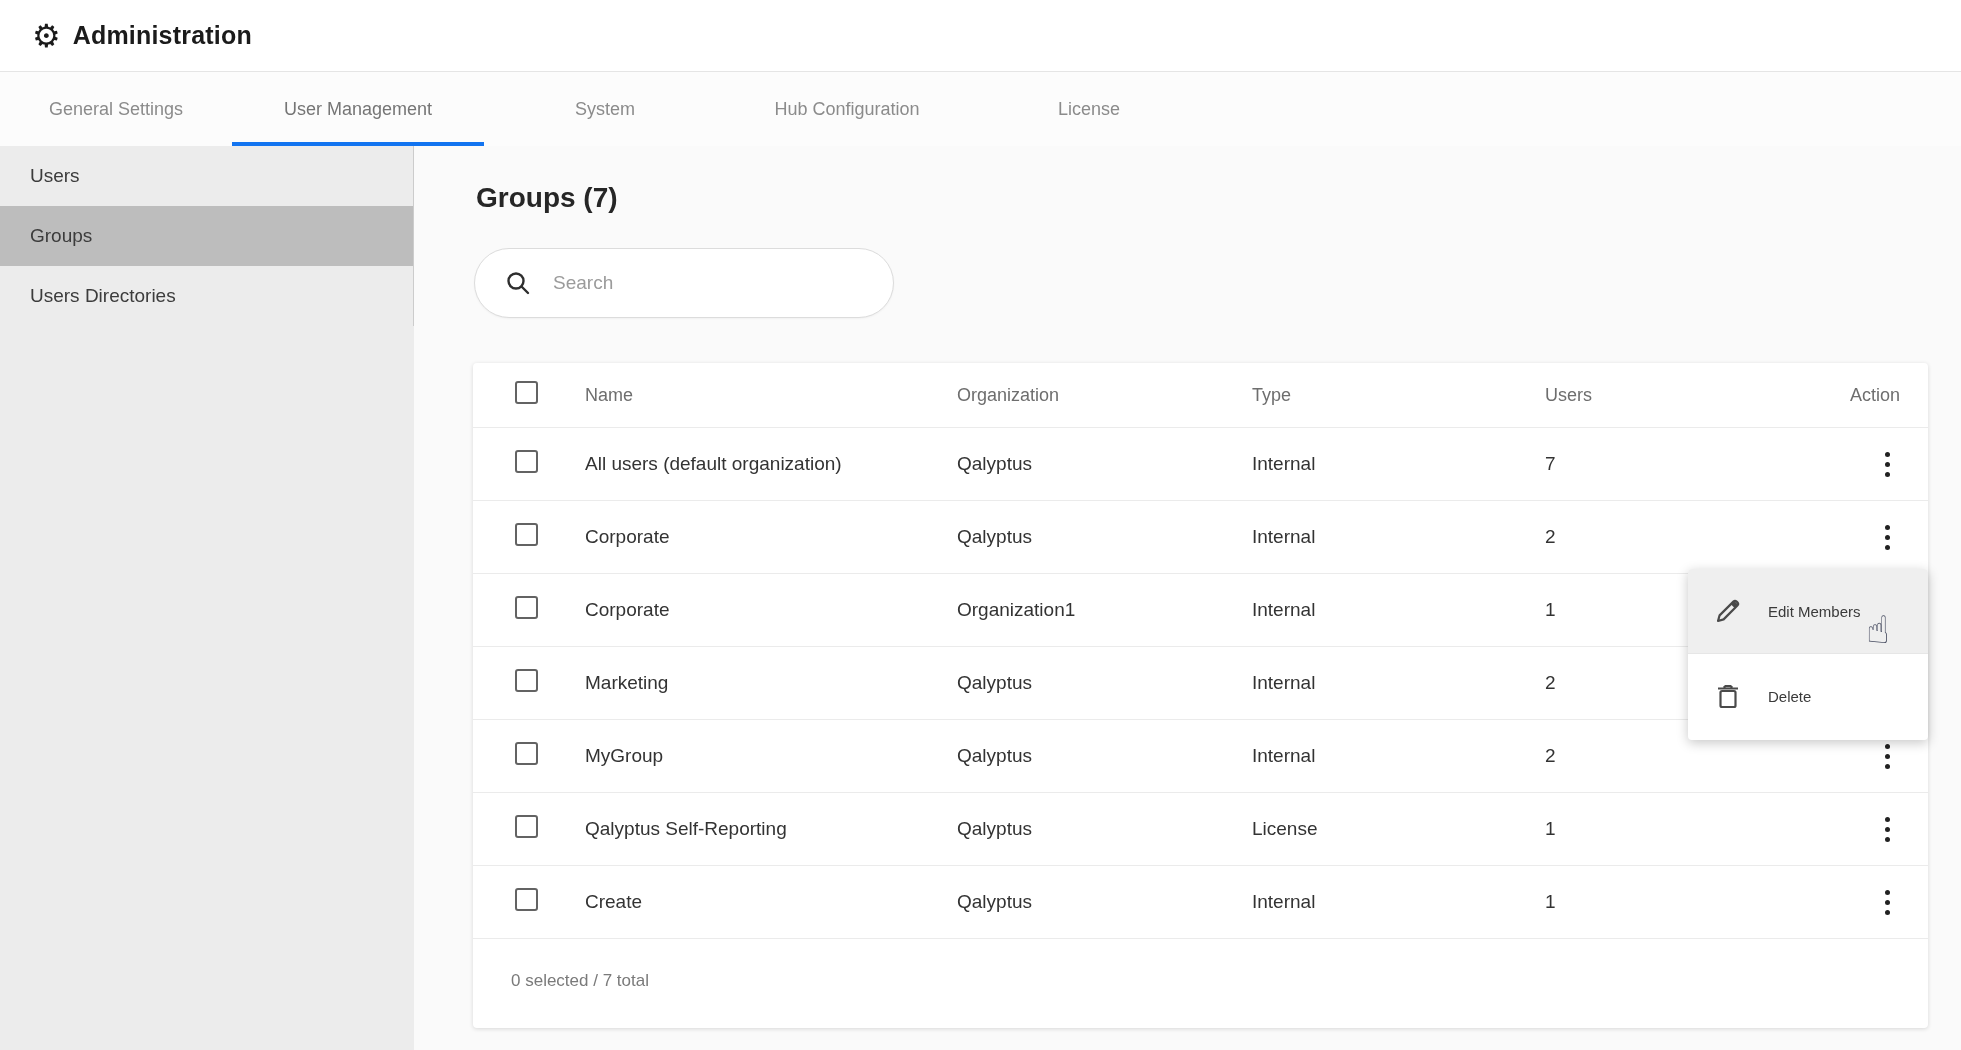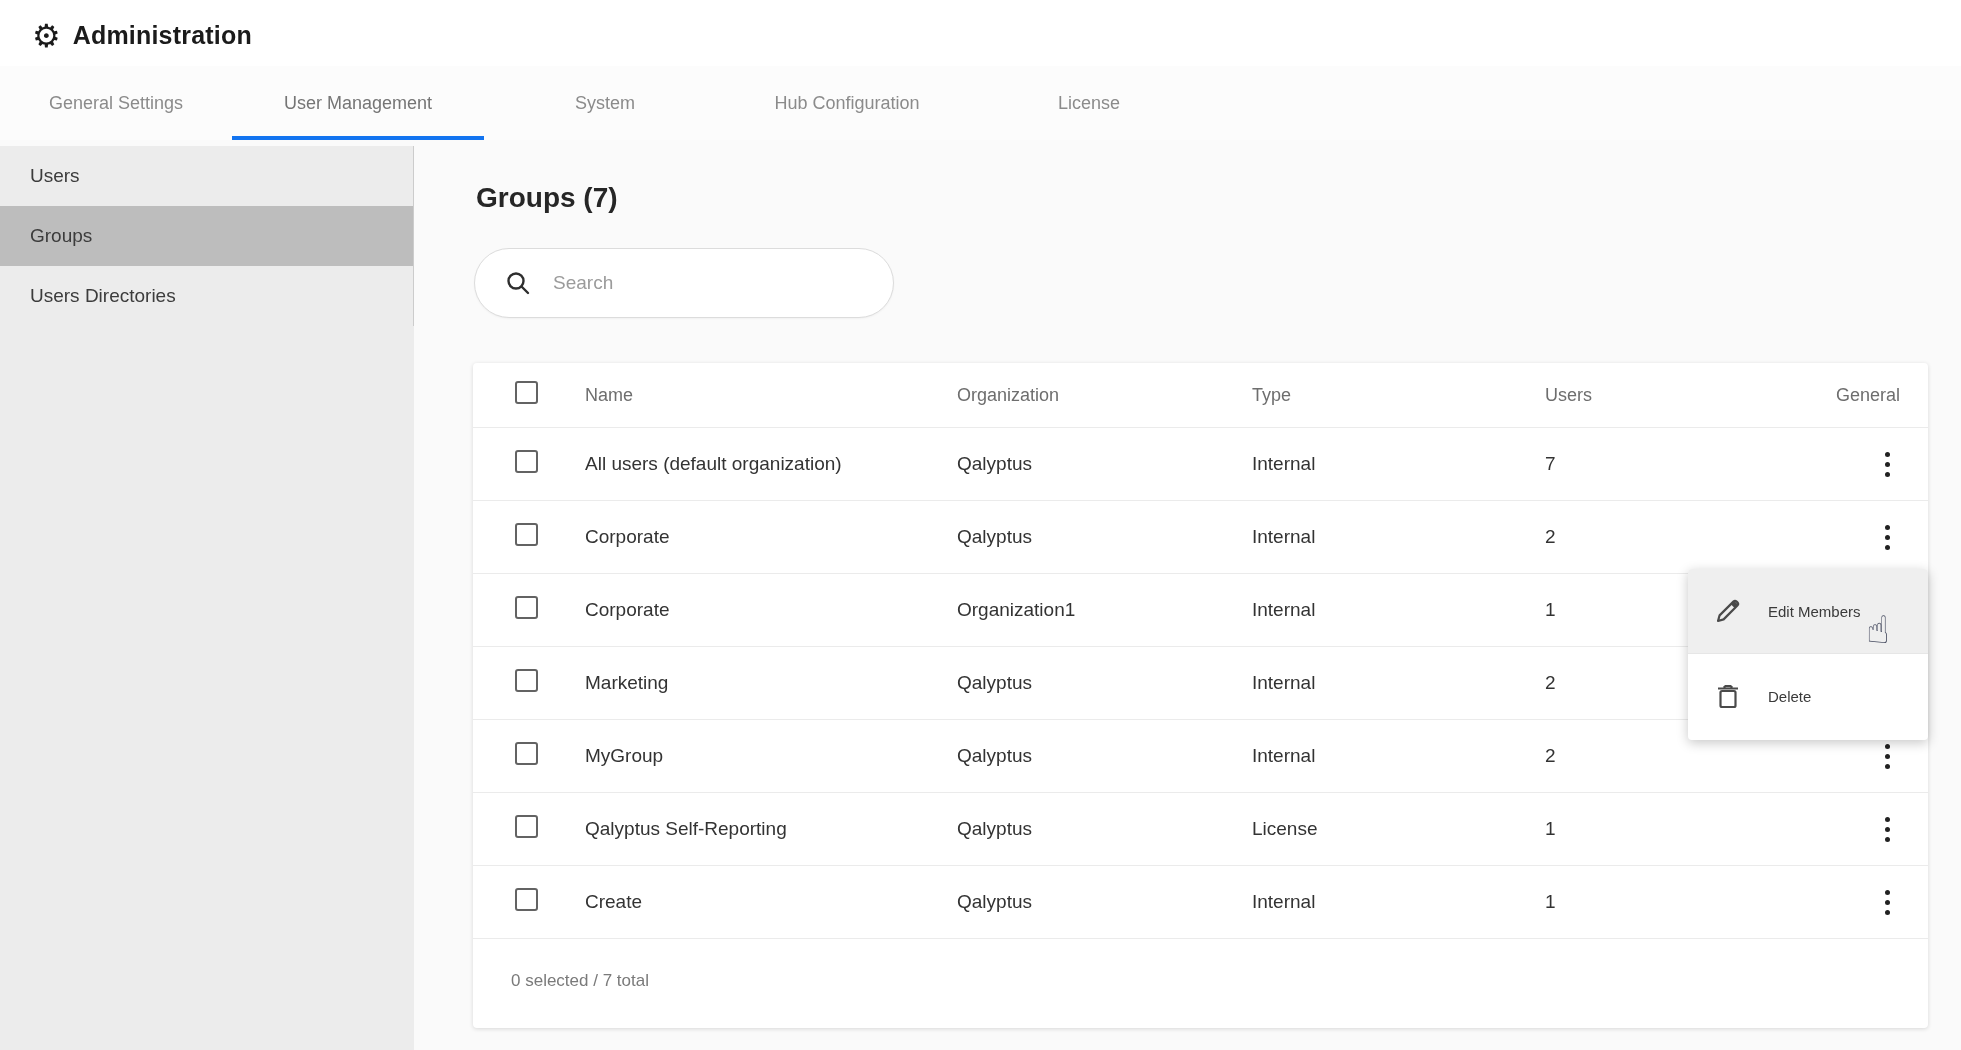--- a/index.html
+++ b/index.html
@@ -19,21 +19,21 @@
   .app-header {
     position:absolute; left:0; top:0; width:1961px; height:72px;
     background:#ffffff; border-bottom:1px solid #e5e5e5;
     display:flex; align-items:center; padding-left:32px;
   }
   .gear { font-size:32px; line-height:1; color:#1b1b1b; margin-right:12px; }
   .app-title { font-size:25px; font-weight:bold; color:#1b1b1b; letter-spacing:.2px; }
 
   
   .tabbar {
-    position:absolute; left:0; top:66px; width:1961px; height:74px;
+    position:absolute; left:0; top:72px; width:1961px; height:74px;
     background:#fcfcfc; display:flex; align-items:stretch;
   }
   .tab {
     display:flex; align-items:center; justify-content:center;
     font-size:18px; color:#8b8b8b; cursor:pointer; position:relative;
   }
   .tab:nth-child(1){ width:232px; }
   .tab:nth-child(2){ width:252px; }
   .tab:nth-child(3){ width:242px; }
   .tab:nth-child(4){ width:242px; }
@@ -171,21 +171,21 @@
     <input class="search-input" type="text" placeholder="Search" style="">
   </div>
 
   <div class="card">
     <div class="trow head">
       <div class="cell"><span class="checkbox"></span></div>
       <div class="cell">Name</div>
       <div class="cell">Organization</div>
       <div class="cell">Type</div>
       <div class="cell">Users</div>
-      <div class="cell action">General</div>
+      <div class="cell action">Action</div>
     </div>
 
     <div class="trow body">
       <div class="cell"><span class="checkbox"></span></div>
       <div class="cell">All users (default organization)</div>
       <div class="cell">Qalyptus</div>
       <div class="cell">Internal</div>
       <div class="cell">7</div>
       <div class="cell action">
           <span class="kebab">

